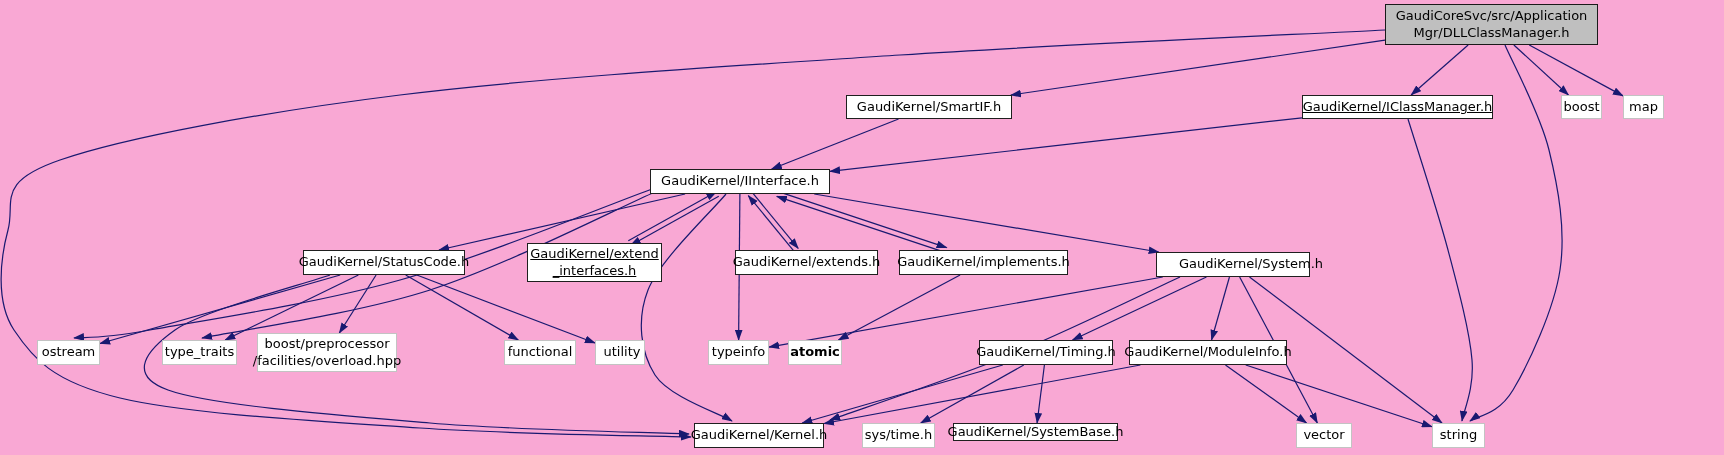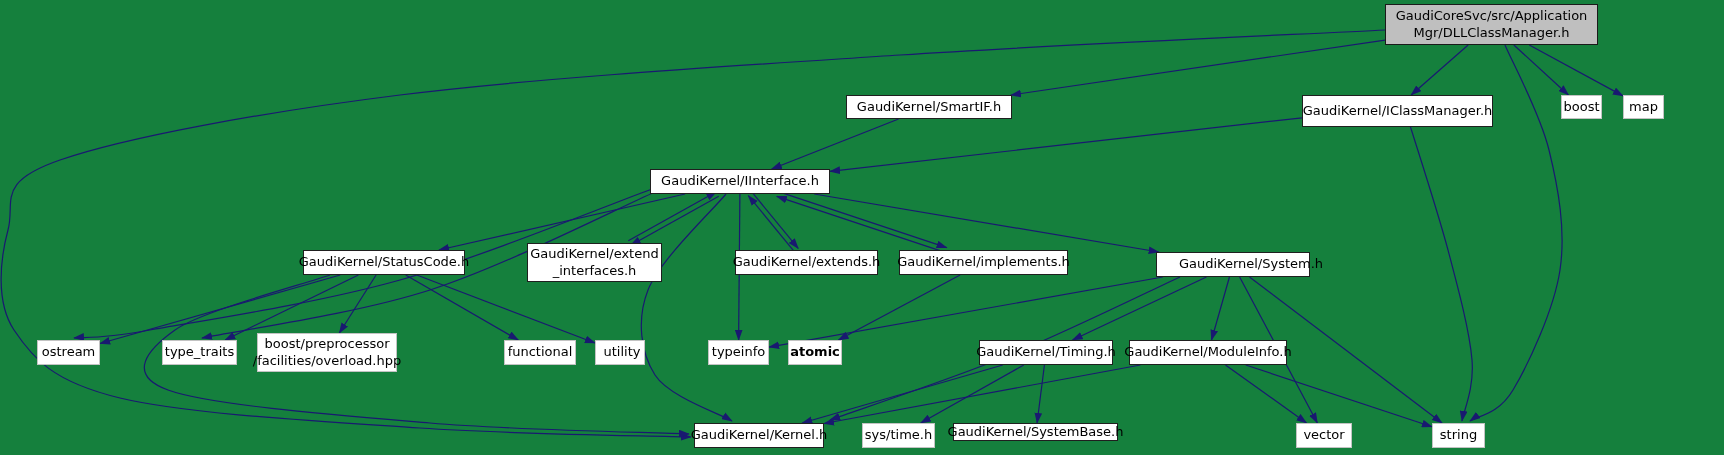--- a/index.html
+++ b/index.html
@@ -1,18 +1,18 @@
 <!DOCTYPE html>
 <html><head>
 <meta charset="utf-8">
 <style>
   html,body { margin:0; padding:0; background:#ffffff; }
   #canvas {
     position:relative; width:1724px; height:455px;
-    background:#15803d; overflow:hidden;
+    background:#f9a8d4; overflow:hidden;
     font-family:"DejaVu Sans", sans-serif;
   }
   #edges-layer { position:absolute; left:0; top:0; z-index:1; }
   #nodes-layer { position:absolute; left:0; top:0; width:100%; height:100%; z-index:2; }
   .node {
     position:absolute; box-sizing:border-box;
     display:flex; align-items:center; justify-content:center;
     text-align:center; white-space:pre-line;
     font-size:13px; line-height:1.25; color:#000;
     background:#ffffff; border:1px solid #0a0a0a;
@@ -73,26 +73,26 @@
         <path d="M1044.4186746987953,365 L1037.0813253012047,423" class="edge" stroke="#191970" marker-end="url(#arrow)"></path>
         <path d="M1140.379518072289,365 L824,423.48440979955456" class="edge" stroke="#191970" marker-end="url(#arrow)"></path>
         <path d="M1245.7259036144578,365 L1432,426.7195608782435" class="edge" stroke="#191970" marker-end="url(#arrow)"></path>
         <path d="M1225.4698795180723,365 L1306.5301204819277,423" class="edge" stroke="#191970" marker-end="url(#arrow)"></path>
       </g>
   </svg>
   <div id="nodes-layer">
       <div class="node main" style="left: 1385px; top: 4px; width: 213px; height: 41px;">GaudiCoreSvc/src/Application
 Mgr/DLLClassManager.h</div>
       <div class="node internal" style="left: 846px; top: 95px; width: 166px; height: 24px;">GaudiKernel/SmartIF.h</div>
-      <div class="node internal" style="left: 1302px; top: 95px; width: 191px; height: 32px;">GaudiKernel/IClassManager.h</div>
+      <div class="node internal" style="left: 1302px; top: 95px; width: 191px; height: 24px; text-decoration: underline;">GaudiKernel/IClassManager.h</div>
       <div class="node external" style="left: 1561px; top: 95px; width: 41px; height: 24px;">boost</div>
       <div class="node external" style="left: 1623px; top: 95px; width: 41px; height: 24px;">map</div>
       <div class="node internal" style="left: 650px; top: 169px; width: 180px; height: 25px;">GaudiKernel/IInterface.h</div>
       <div class="node internal" style="left: 303px; top: 250px; width: 162px; height: 25px;">GaudiKernel/StatusCode.h</div>
-      <div class="node internal" style="left: 527px; top: 243px; width: 135px; height: 39px;">GaudiKernel/extend
+      <div class="node internal" style="left: 527px; top: 243px; width: 135px; height: 39px; text-decoration: underline;">GaudiKernel/extend
 _interfaces.h</div>
       <div class="node internal" style="left: 735px; top: 250px; width: 143px; height: 25px;">GaudiKernel/extends.h</div>
       <div class="node internal" style="left: 899px; top: 250px; width: 169px; height: 25px;">GaudiKernel/implements.h</div>
       <div class="node internal" style="left: 1156px; top: 252px; width: 154px; height: 25px; padding-left: 40px;">GaudiKernel/System.h</div>
       <div class="node external" style="left: 37px; top: 340px; width: 63px; height: 25px;">ostream</div>
       <div class="node external" style="left: 162px; top: 340px; width: 75px; height: 25px;">type_traits</div>
       <div class="node external" style="left: 257px; top: 333px; width: 140px; height: 39px;">boost/preprocessor
 /facilities/overload.hpp</div>
       <div class="node external" style="left: 504px; top: 340px; width: 72px; height: 25px;">functional</div>
       <div class="node external" style="left: 595px; top: 340px; width: 50px; height: 25px; padding-left: 8px;">utility</div>

